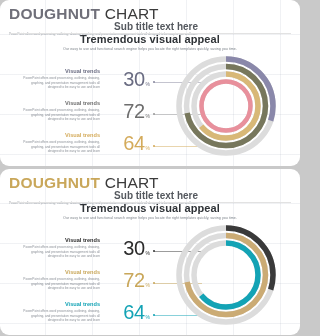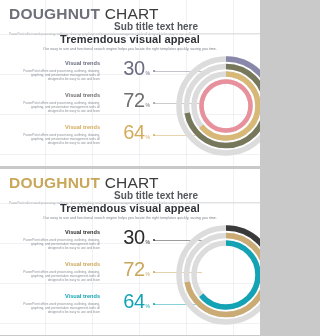--- a/index.html
+++ b/index.html
@@ -1,39 +1,39 @@
 <!DOCTYPE html>
 <html><head>
 <meta charset="utf-8">
 <style>
   html,body{margin:0;padding:0;background:#c9c9c9;}
   body{font-family:"Liberation Sans",sans-serif;-webkit-font-smoothing:antialiased;}
   .page{width:300px;height:336px;position:relative;overflow:hidden;background:#c9c9c9;}
-  .slide{position:absolute;left:0;width:260px;height:166px;background:#ffffff;overflow:hidden;}
+  .slide{position:absolute;left:0;width:300px;height:166px;background:#ffffff;overflow:hidden;border-radius:9px;}
   .slide.s1{top:0;}
   .slide.s2{top:169px;}
   .grid{position:absolute;inset:0;
         background-image:
           linear-gradient(to right,rgba(140,150,170,.13) 1px,transparent 1px),
           linear-gradient(to bottom,rgba(140,150,170,.13) 1px,transparent 1px);
         background-size:47px 40px;background-position:-2px -6px;pointer-events:none;}
   .hdr{position:absolute;left:9px;top:6px;}
   .hdr .ttl{font-size:15.5px;letter-spacing:.2px;line-height:16px;white-space:nowrap;}
   .hdr .ttl .a{font-weight:700;}
   .hdr .ttl .b{font-weight:400;color:#3b3b3b;}
   .hdr .sub{font-size:10px;color:#54585e;margin-top:1px;line-height:8px;font-weight:700;text-align:right;}
   .hdr .micro{font-size:2.9px;color:#9aa0a6;margin-top:1px;line-height:4px;letter-spacing:.05px;white-space:nowrap;}
   .hdr .rule{position:absolute;left:0;top:26.5px;width:282px;height:1px;background:#e2e2e2;}
   .s1 .hdr .ttl .a{color:#6f6f79;}
   .s2 .hdr .ttl .a{color:#c9a75a;}
   .mid{position:absolute;left:0;right:0;top:33px;text-align:center;}
   .mid h2{margin:0;font-size:11px;font-weight:700;color:#2f3337;letter-spacing:.1px;}
   .mid p{margin:2px 0 0;font-size:3.6px;color:#7d838a;letter-spacing:.04px;}
   .rows{position:absolute;left:10px;top:58px;width:140px;}
-  .row{display:flex;align-items:flex-start;justify-content:flex-end;height:31px;margin-bottom:1px;}
+  .row{display:flex;align-items:flex-end;justify-content:flex-end;height:31px;margin-bottom:1px;}
   .row .txt{width:82px;text-align:right;padding-top:2px;}
   .row .lbl{font-size:5.6px;font-weight:700;line-height:7px;color:#5b6067;}
   .row .body{font-size:3.2px;line-height:4.2px;color:#8b9097;margin-top:1.5px;}
   .row .num{position:relative;width:46px;display:flex;align-items:baseline;justify-content:flex-end;padding-left:4px;}
   .row .num .v{font-size:20px;font-weight:400;line-height:20px;letter-spacing:-.5px;}
   .row .num .pc{font-size:5px;margin-left:1px;line-height:8px;}
   .dot{position:absolute;right:-5px;top:12px;width:1.8px;height:1.8px;border-radius:50%;}
   .lead{position:absolute;right:-52px;top:12.8px;height:.6px;width:48px;opacity:.5;}
   .chart{position:absolute;width:108px;height:108px;top:52px;left:172px;}
   .chart svg{display:block;width:108px;height:108px;}

